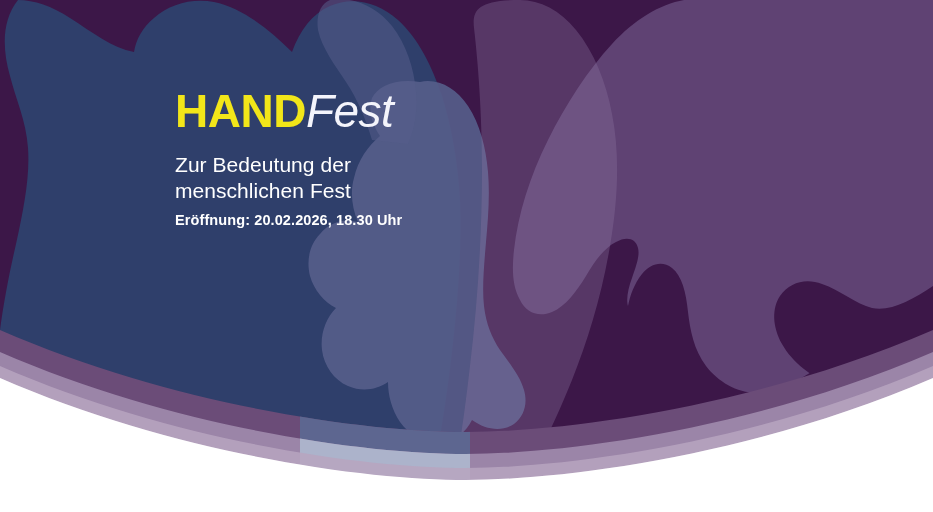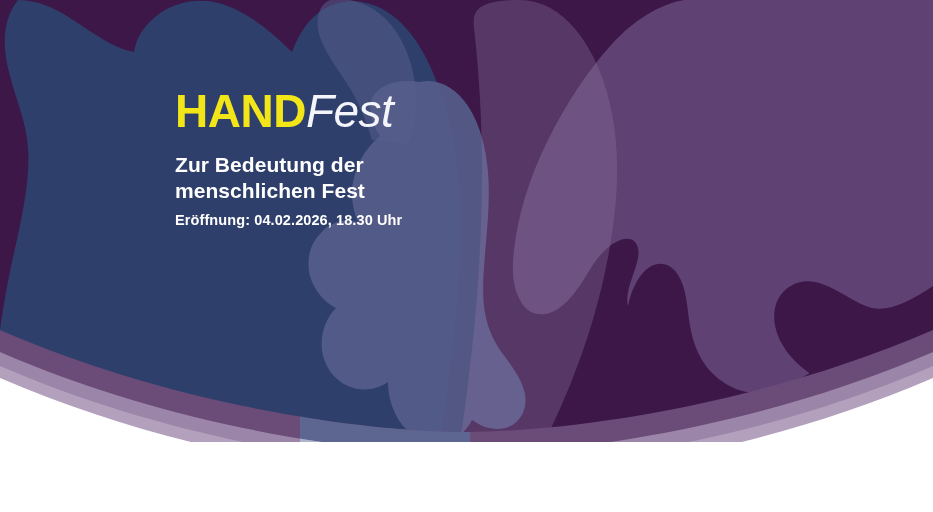--- a/index.html
+++ b/index.html
@@ -4,21 +4,21 @@
 <style>
   * { margin:0; padding:0; box-sizing:border-box; }
   html, body {
     width:933px; height:512px;
     background:#ffffff;
     font-family:"Liberation Sans", sans-serif;
     overflow:hidden;
   }
   #poster {
     position:relative;
-    width:933px; height:442px;
+    width:933px; height:512px;
     background:#ffffff;
     overflow:hidden;
   }
   #art {
     position:absolute;
     top:0; left:0;
     width:933px; height:512px;
   }
   #text-block {
     position:absolute;
@@ -37,21 +37,21 @@
     font-weight:700;
     color:#f2e619;
   }
   .title .fest {
     font-weight:400;
     font-style:italic;
     color:#f4f4fb;
   }
   .subtitle {
     font-size:21px;
-    font-weight:700;
+    font-weight:400;
     color:#ffffff;
     line-height:1.22;
     letter-spacing:0.05px;
     white-space:nowrap;
   }
   .opening {
     margin-top:9px;
     font-size:14.5px;
     font-weight:700;
     color:#ffffff;
@@ -195,16 +195,16 @@
     <path fill="#FFFFFF" d="M0,378 C180,456 370,480 466,480 C562,480 753,456 933,378
              L933,512 L0,512 Z"></path>
   </svg>
 
   <div id="text-block">
     <div class="title"><span class="hand">HAND</span><span class="fest">Fest</span></div>
 
     <div class="subtitle">Zur Bedeutung der</div>
     <div class="subtitle">menschlichen Fest</div>
 
-    <div class="opening">Eröffnung: 04.02.2026, 18.30 Uhr</div>
+    <div class="opening">Eröffnung: 20.02.2026, 18.30 Uhr</div>
   </div>
 
 </div>
 
 </body></html>

